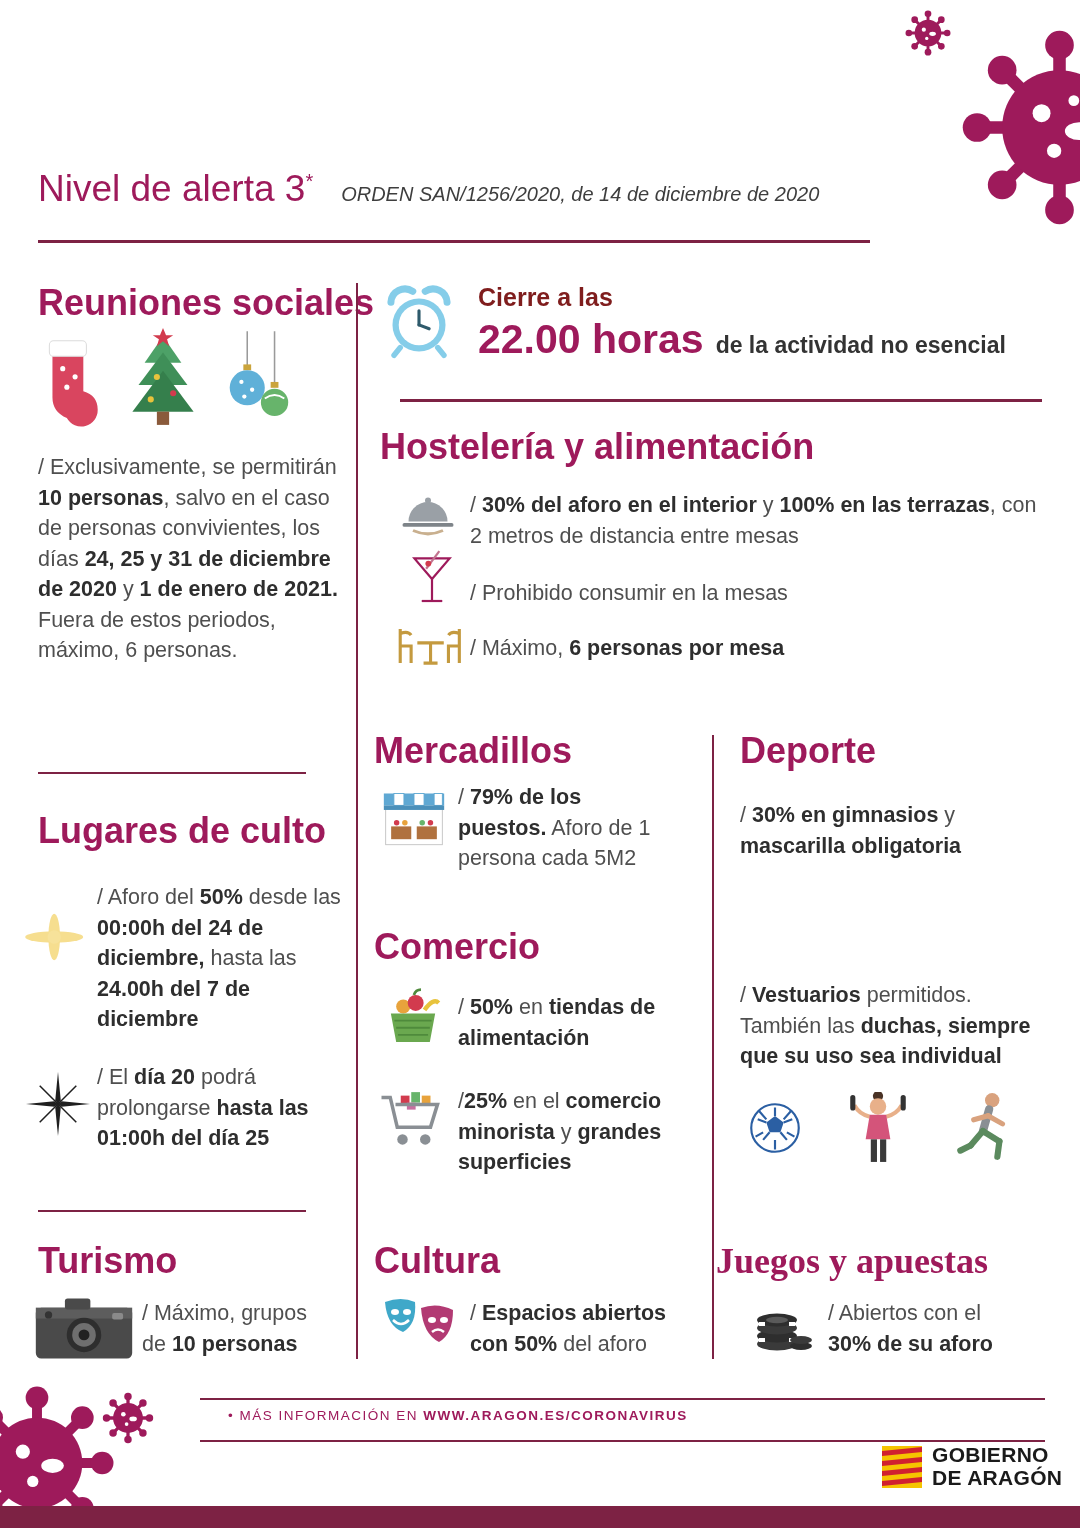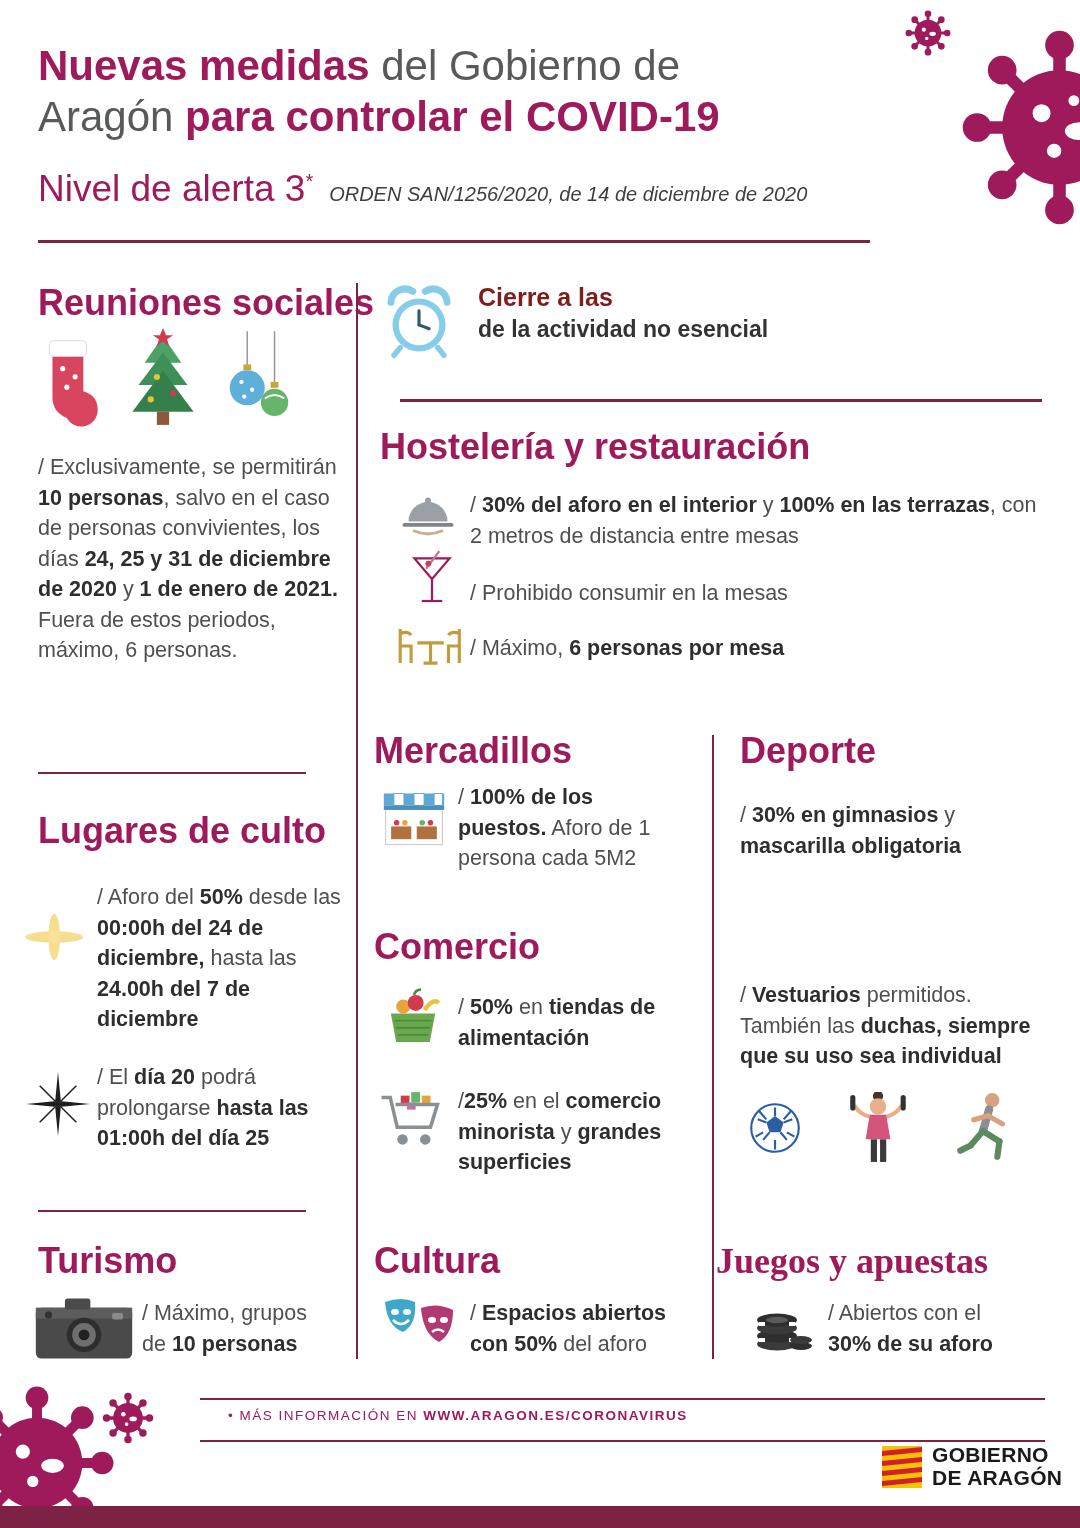--- a/index.html
+++ b/index.html
@@ -36,26 +36,22 @@
   .logo-text{font-size:21px;font-weight:700;color:#1a1a1a;line-height:1.08;letter-spacing:0.3px;}
   .bottom-bar{background:var(--maroon);}
   .flexrow{display:flex;align-items:flex-end;gap:12px;}
   .sports-row{display:flex;align-items:center;gap:44px;}
 </style>
 </head>
 <body>
 
 <div class="page">
 
-  <div class="page-title abs" style="left:38px;top:40px;width:900px;">
-    <div><b>Nuevas medidas</b> del Gobierno de</div>
-    <div>Aragón <b>para controlar el COVID-19</b></div>
-  </div>
-
-  <div class="abs" style="left:38px;top:168px;display:flex;align-items:baseline;gap:16px;">
+
+  <div class="abs" style="left:38px;top:168px;display:flex;align-items:baseline;gap:28px;">
     <div class="alert"><span>Nivel de alerta 3</span><sup>*</sup></div>
     <div class="order">ORDEN SAN/1256/2020, de 14 de diciembre de 2020</div>
   </div>
 
   <div class="rule abs" style="left:38px;top:240px;width:832px;height:3px;"></div>
 
   <svg class="abs" style="left:952px;top:20px;width:215px;height:215px;color:var(--accent);" viewBox="0 0 120 120">
     <g fill="currentColor">
       <g stroke="currentColor" stroke-width="7" stroke-linecap="round">
         <line x1="60" y1="18" x2="60" y2="102"></line>
@@ -194,26 +190,27 @@
     <line x1="26" y1="84" x2="18" y2="94" stroke="#85cde9" stroke-width="7" stroke-linecap="round"></line>
     <line x1="74" y1="84" x2="82" y2="94" stroke="#85cde9" stroke-width="7" stroke-linecap="round"></line>
     <circle cx="50" cy="55" r="34" fill="#85cde9"></circle>
     <circle cx="50" cy="55" r="26" fill="#ffffff"></circle>
     <line x1="50" y1="55" x2="50" y2="37" stroke="#2e5a6b" stroke-width="4" stroke-linecap="round"></line>
     <line x1="50" y1="55" x2="63" y2="60" stroke="#2e5a6b" stroke-width="4" stroke-linecap="round"></line>
   </svg>
   <div class="abs" style="left:478px;top:283px;">
     <div class="closure-prefix">Cierre a las</div>
     <div class="closure-row">
+      <span class="closure-time">22.00 horas</span>
       <span class="closure-suffix">de la actividad no esencial</span>
     </div>
   </div>
   <div class="rule abs" style="left:400px;top:399px;width:642px;height:3px;"></div>
 
-  <div class="sec-title abs" style="left:380px;top:426px;">Hostelería y restauración</div>
+  <div class="sec-title abs" style="left:380px;top:426px;">Hostelería y alimentación</div>
 
   <svg class="abs" style="left:398px;top:490px;width:60px;height:48px;" viewBox="0 0 80 60">
     <path d="M14 40 a26 26 0 0 1 52 0 z" fill="#9aa0a6"></path>
     <circle cx="40" cy="12" r="4" fill="#9aa0a6"></circle>
     <rect x="6" y="42" width="68" height="5" rx="2.5" fill="#7e8489"></rect>
     <path d="M20 52 q20 9 40 0" stroke="#c9b08f" stroke-width="4" fill="none"></path>
   </svg>
   <div class="body-text abs" style="left:470px;top:490px;width:575px;">/ <b>30% del aforo en el interior</b> y <b>100% en las terrazas</b>, con 2 metros de distancia entre mesas</div>
 
   <svg class="abs" style="left:410px;top:542px;width:44px;height:74px;" viewBox="0 0 60 80">
@@ -241,21 +238,21 @@
     <rect x="35" y="6" width="11" height="13" fill="#ffffff" stroke="#5fa8d3"></rect>
     <rect x="57" y="6" width="9" height="13" fill="#ffffff" stroke="#5fa8d3"></rect>
     <rect x="2" y="19" width="66" height="5" fill="#4b90ba"></rect>
     <rect x="10" y="42" width="22" height="14" fill="#b0713e"></rect>
     <rect x="38" y="42" width="22" height="14" fill="#b0713e"></rect>
     <circle cx="16" cy="38" r="3" fill="#d23b4e"></circle>
       <circle cx="25" cy="38" r="3" fill="#e8a33c"></circle>
     <circle cx="44" cy="38" r="3" fill="#67b46b"></circle>
       <circle cx="53" cy="38" r="3" fill="#d23b4e"></circle>
   </svg>
-  <div class="body-text abs" style="left:458px;top:782px;width:212px;">/ <b>100% de los puestos.</b> Aforo de 1 persona cada 5M2</div>
+  <div class="body-text abs" style="left:458px;top:782px;width:212px;">/ <b>79% de los puestos.</b> Aforo de 1 persona cada 5M2</div>
 
   <div class="sec-title abs" style="left:374px;top:926px;">Comercio</div>
 
   <svg class="abs" style="left:382px;top:986px;width:62px;height:64px;" viewBox="0 0 70 70">
     <circle cx="24" cy="22" r="8" fill="#e8a33c"></circle>
     <circle cx="38" cy="18" r="9" fill="#d23b4e"></circle>
     <path d="M48 26 q10 -14 16 -8" stroke="#e8c33c" stroke-width="5" fill="none"></path>
     <path d="M36 9 q2 -6 8 -6" stroke="#4f8a3c" stroke-width="3" fill="none"></path>
     <path d="M10 30 h50 l-6 32 h-38 z" fill="#6aa84f"></path>
     <path d="M14 38 h42 M16 46 h38 M18 54 h34" stroke="#4f8a3c" stroke-width="2"></path>

